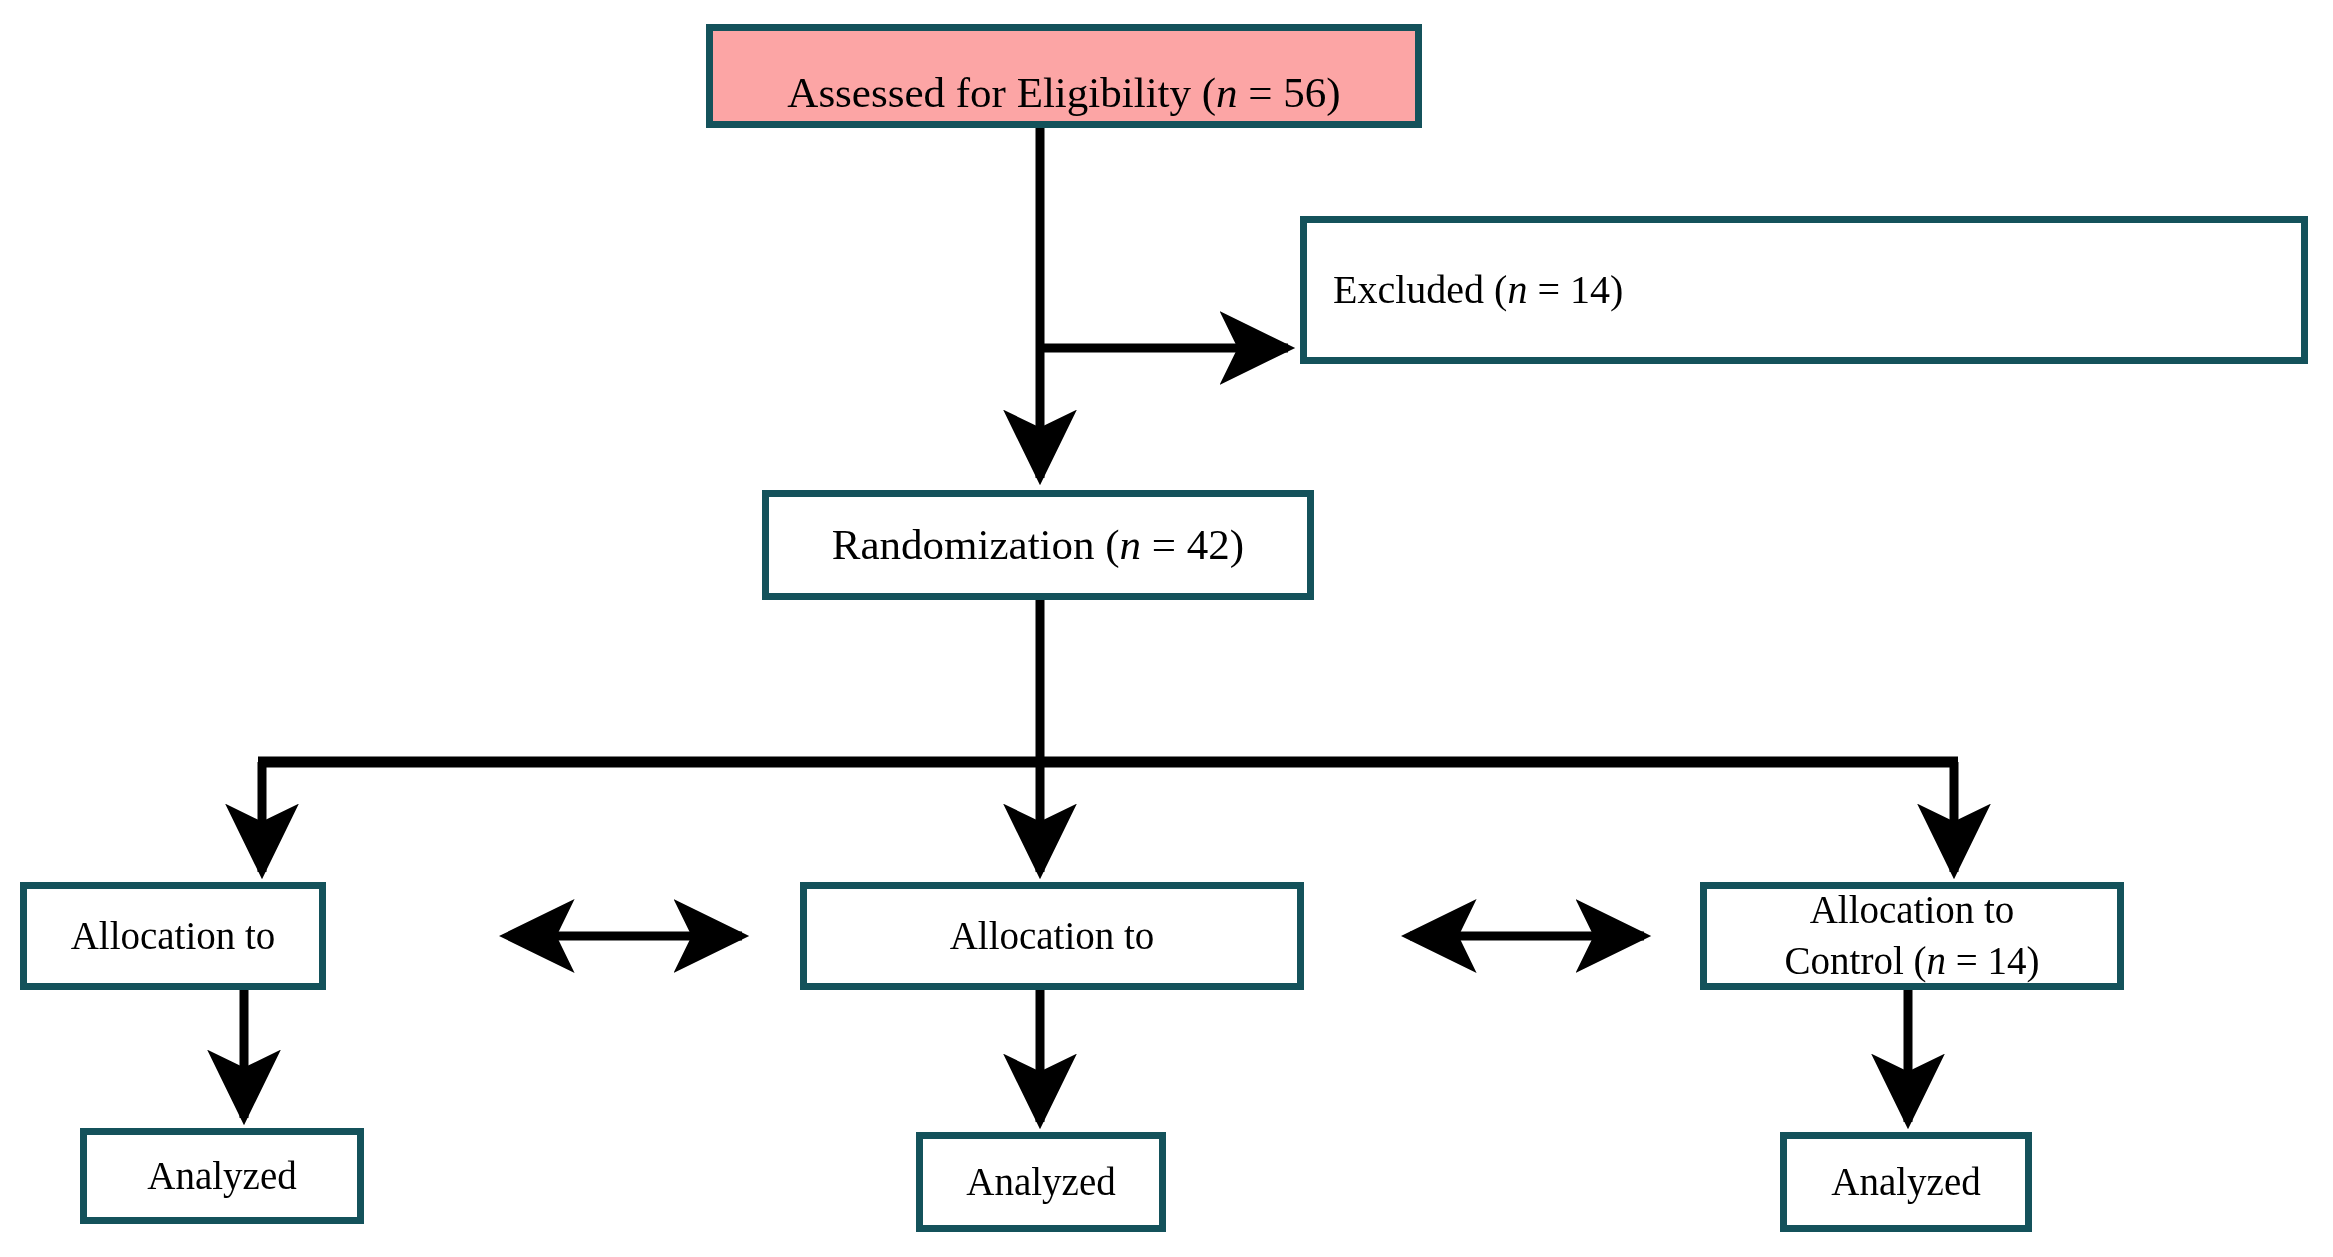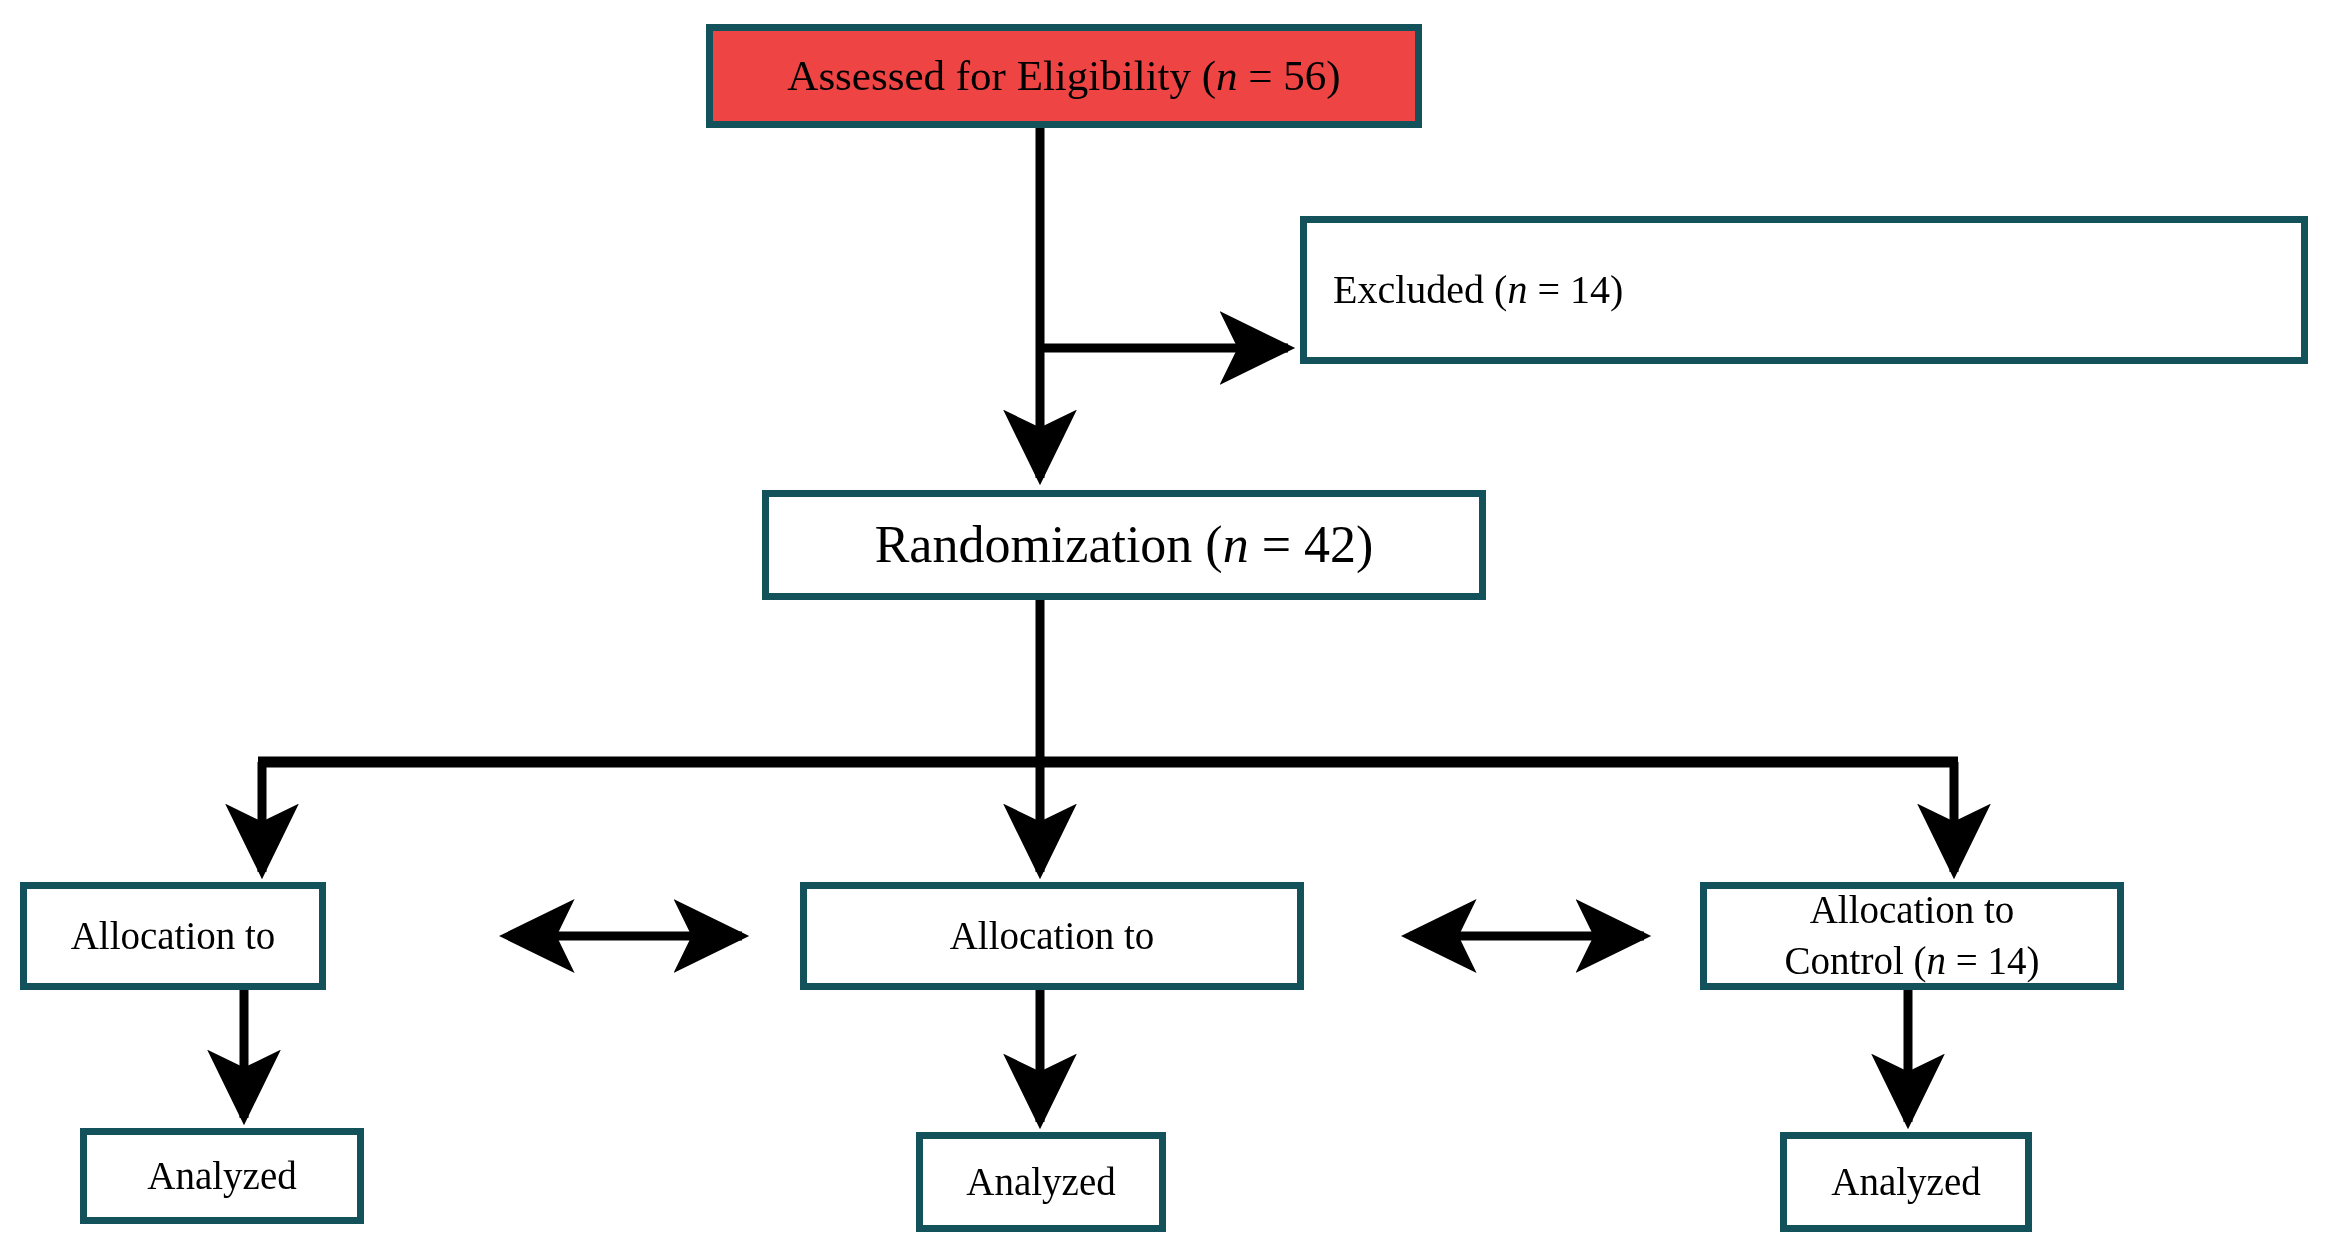--- a/index.html
+++ b/index.html
@@ -55,22 +55,22 @@
   #node-eligibility {
     left: 706px;  top: 24px;   width: 716px;  height: 104px;
     font-size: 43px;
   }
   #node-excluded {
     left: 1300px; top: 216px;  width: 1008px; height: 148px;
     font-size: 40px;
   }
   #node-excluded .node-line { margin: 1px 0; }
   #node-randomization {
-    left: 762px;  top: 490px;  width: 724px;  height: 110px;
-    font-size: 52px;
+    left: 762px;  top: 490px;  width: 552px;  height: 110px;
+    font-size: 43px;
   }
   #node-alloc-ihg70 {
     left: 20px;   top: 882px;  width: 306px;  height: 108px;
     font-size: 39px;
   }
   #node-alloc-ihg30 {
     left: 800px;  top: 882px;  width: 504px;  height: 108px;
     font-size: 39px;
   }
   #node-alloc-control {
@@ -132,21 +132,21 @@
       <line x1="244" y1="990" x2="244" y2="1118" stroke="#000000" stroke-width="9" marker-end="url(#arrowend)"></line>
     </g>
     <g>
       <line x1="1040" y1="990" x2="1040" y2="1122" stroke="#000000" stroke-width="9" marker-end="url(#arrowend)"></line>
     </g>
     <g>
       <line x1="1908" y1="990" x2="1908" y2="1122" stroke="#000000" stroke-width="9" marker-end="url(#arrowend)"></line>
     </g>
   </svg>
 
-  <div class="node-box" id="node-eligibility" style="border-color: rgb(20, 82, 91); background: #ef4444; color: rgb(0, 0, 0);">
+  <div class="node-box" id="node-eligibility" style="border-color: rgb(20, 82, 91); background: #fca5a5; color: rgb(0, 0, 0); justify-content: flex-end;">
     <span class="node-line">Assessed for  Eligibility (<span class="ital">n</span> = 56)</span>
   </div>
 
   <div class="node-box align-left" id="node-excluded" style="border-color: rgb(20, 82, 91); background: rgb(255, 255, 255); color: rgb(0, 0, 0);">
     <span class="node-line">Excluded (<span class="ital">n</span> = 14)</span>
   </div>
 
   <div class="node-box" id="node-randomization" style="border-color: rgb(20, 82, 91); background: rgb(255, 255, 255); color: rgb(0, 0, 0);">
     <span class="node-line">Randomization (<span class="ital">n</span> = 42)</span>
   </div>

